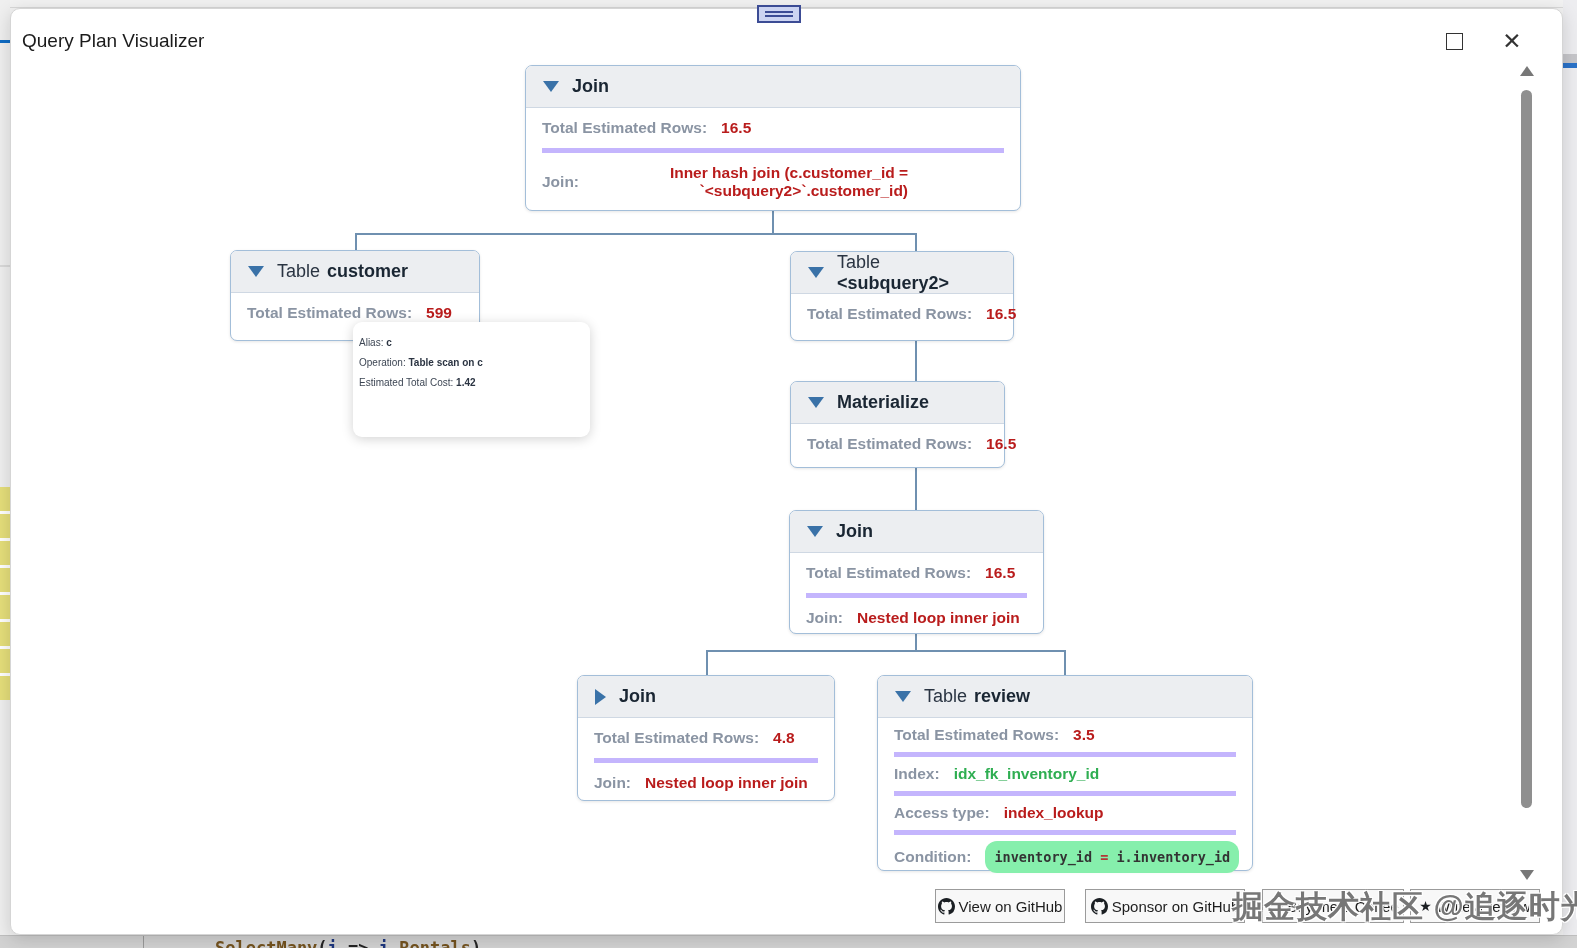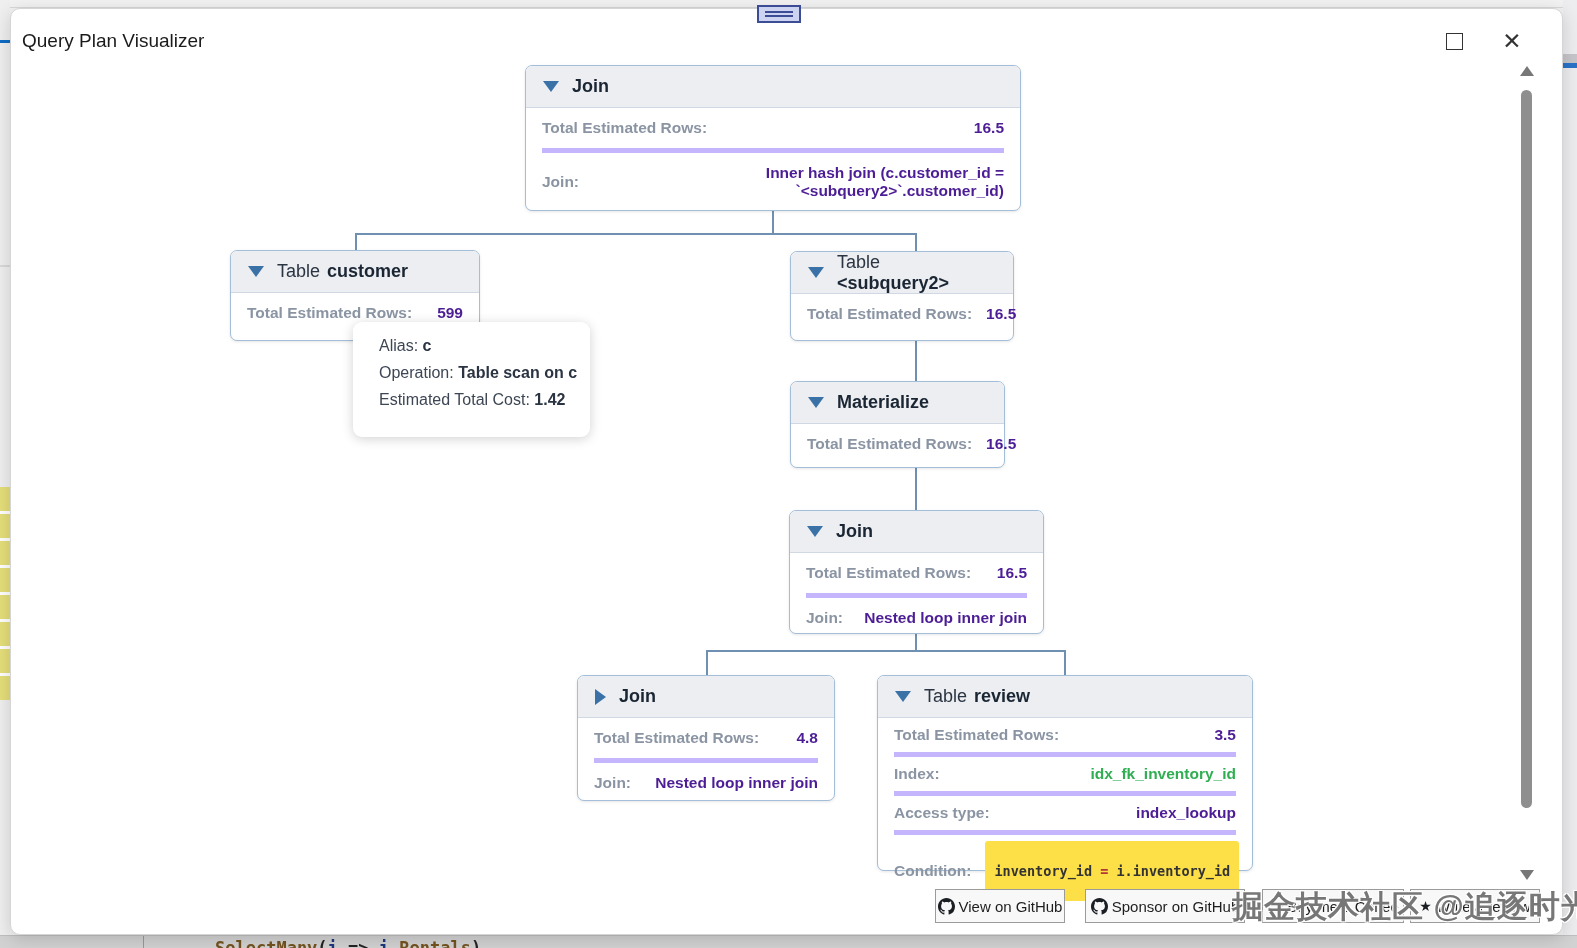--- a/index.html
+++ b/index.html
@@ -43,33 +43,33 @@
   .conn { position:absolute; background:#6f90b0; }
 
   
   .node { position:absolute; background:#fff; border:1px solid #a3bed9; border-radius:7px; box-shadow:0 1px 3px rgba(0,0,0,0.10); }
   .node-header { display:flex; align-items:center; gap:13px; height:42px; padding:0 17px; background:#eceef1;
       border-bottom:1px solid #cfd8e3; border-radius:6px 6px 0 0; font-size:18px; font-weight:700; color:#1a2633; cursor:pointer; }
   .tri-down { width:0; height:0; border-left:8px solid transparent; border-right:8px solid transparent; border-top:11px solid #3a72a8; }
   .tri-right { width:0; height:0; border-top:8px solid transparent; border-bottom:8px solid transparent; border-left:11px solid #3a72a8; }
   .kind { font-weight:400; color:#2a3442; margin-right:2px; }
   .node-body { padding:0 16px; }
-  .row { display:flex; justify-content:space-between; align-items:center; gap:14px; padding:11px 0; font-size:15.5px; }
+  .row { display:flex; align-items:center; gap:14px; padding:11px 0; font-size:15.5px; }
   .row + .row { border-top:5px solid #c4b5fd; }
   .row-label { color:#8a94a3; font-weight:700; white-space:nowrap; }
-  .row-value { color:#4c1d95; font-weight:700; text-align:right; }
+  .row-value { color:#b91c1c; font-weight:700; text-align:right; }
   .row-value.wrap { max-width:315px; }
   .val-green { color:#2fae52; }
   .code-chip { font-family:"DejaVu Sans Mono","Liberation Mono",monospace; font-size:13.5px; font-weight:700; color:#333;
-      background:#fde047; border-radius:3px; padding:22px 9px; white-space:nowrap; }
+      background:#86efac; border-radius:12px; padding:8px 9px; white-space:nowrap; }
   .code-chip .op { color:#b23737; }
 
   
   .tooltip { position:absolute; left:353px; top:322px; width:237px; height:115px; background:#fff; border-radius:9px;
-      box-shadow:0 2px 12px rgba(0,0,0,0.18); padding:15px 26px; z-index:10; font-size:16px; color:#3d4654; }
+      box-shadow:0 2px 12px rgba(0,0,0,0.18); padding:15px 6px; z-index:10; font-size:10px; color:#3d4654; }
   .tooltip .tline { margin-bottom:9px; white-space:nowrap; }
   .tooltip b { color:#2b3442; }
 
   
   .footer-btn { position:absolute; top:889px; height:34px; display:flex; align-items:center; justify-content:center; gap:4px;
       background:#f8f8f8; border:1px solid #9b9b9b; font-size:15px; color:#1e1e1e; cursor:pointer; font-family:inherit; }
   .gh-icon, .cup-icon { flex:0 0 auto; display:inline-flex; }
   .star-glyph { font-size:14px; color:#1b1f23; }
 
   

